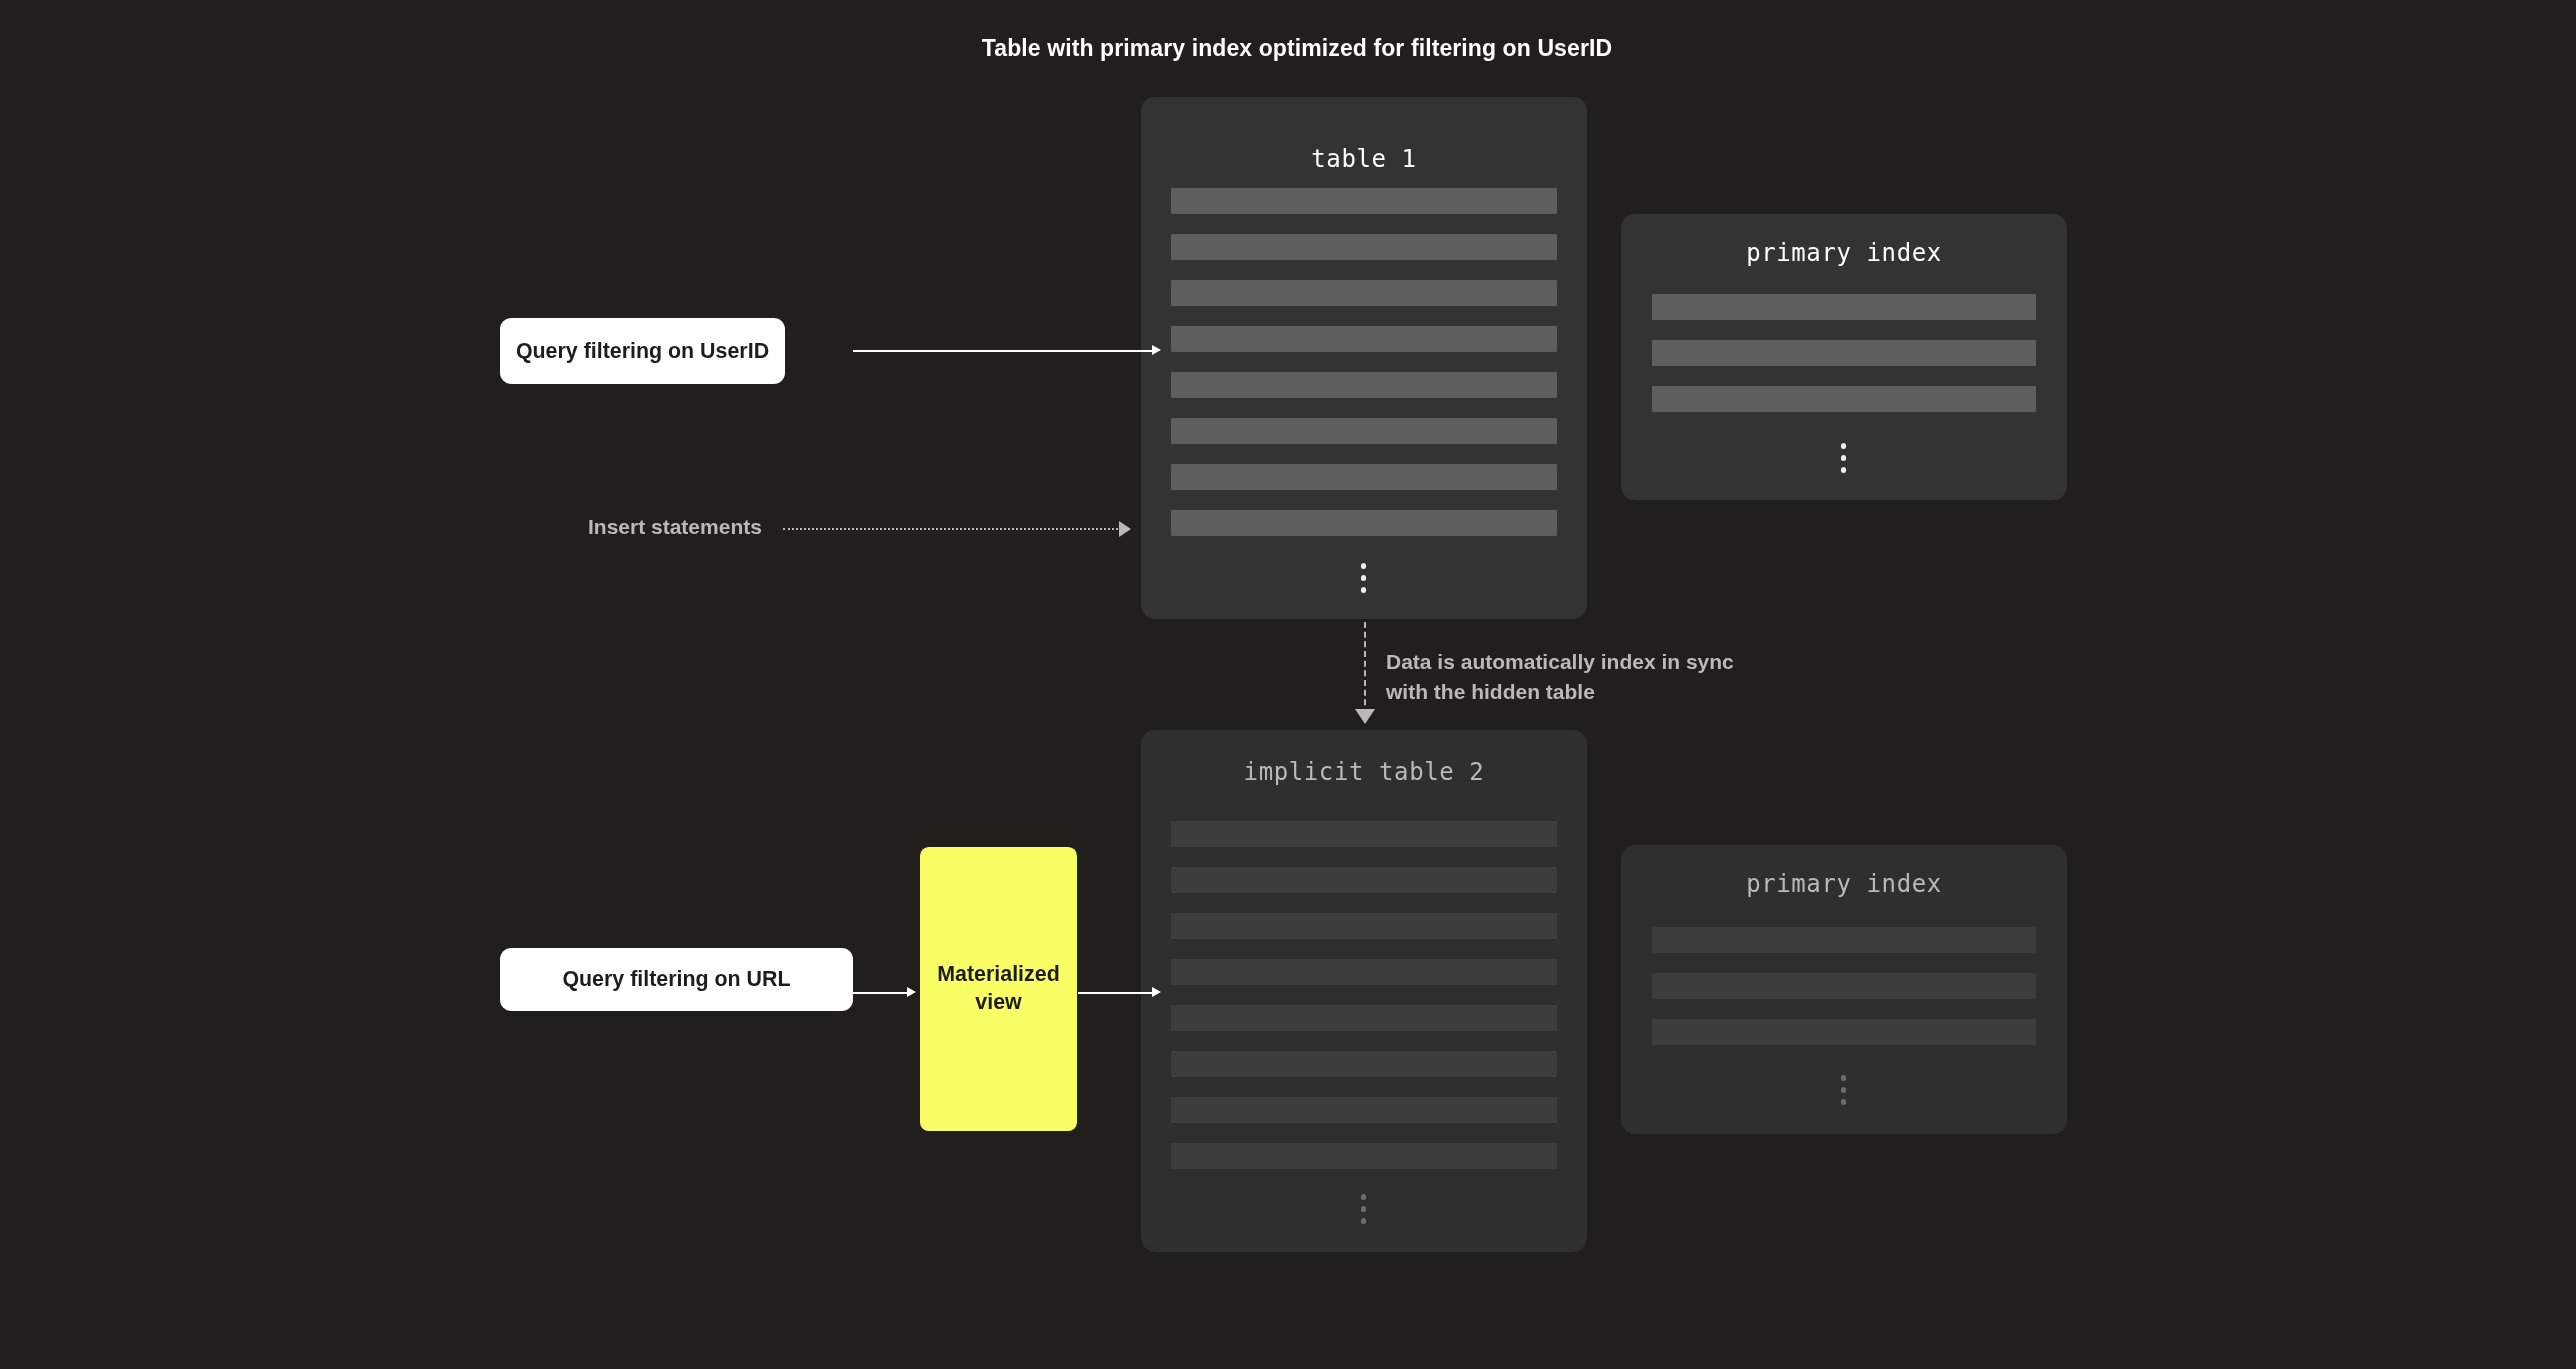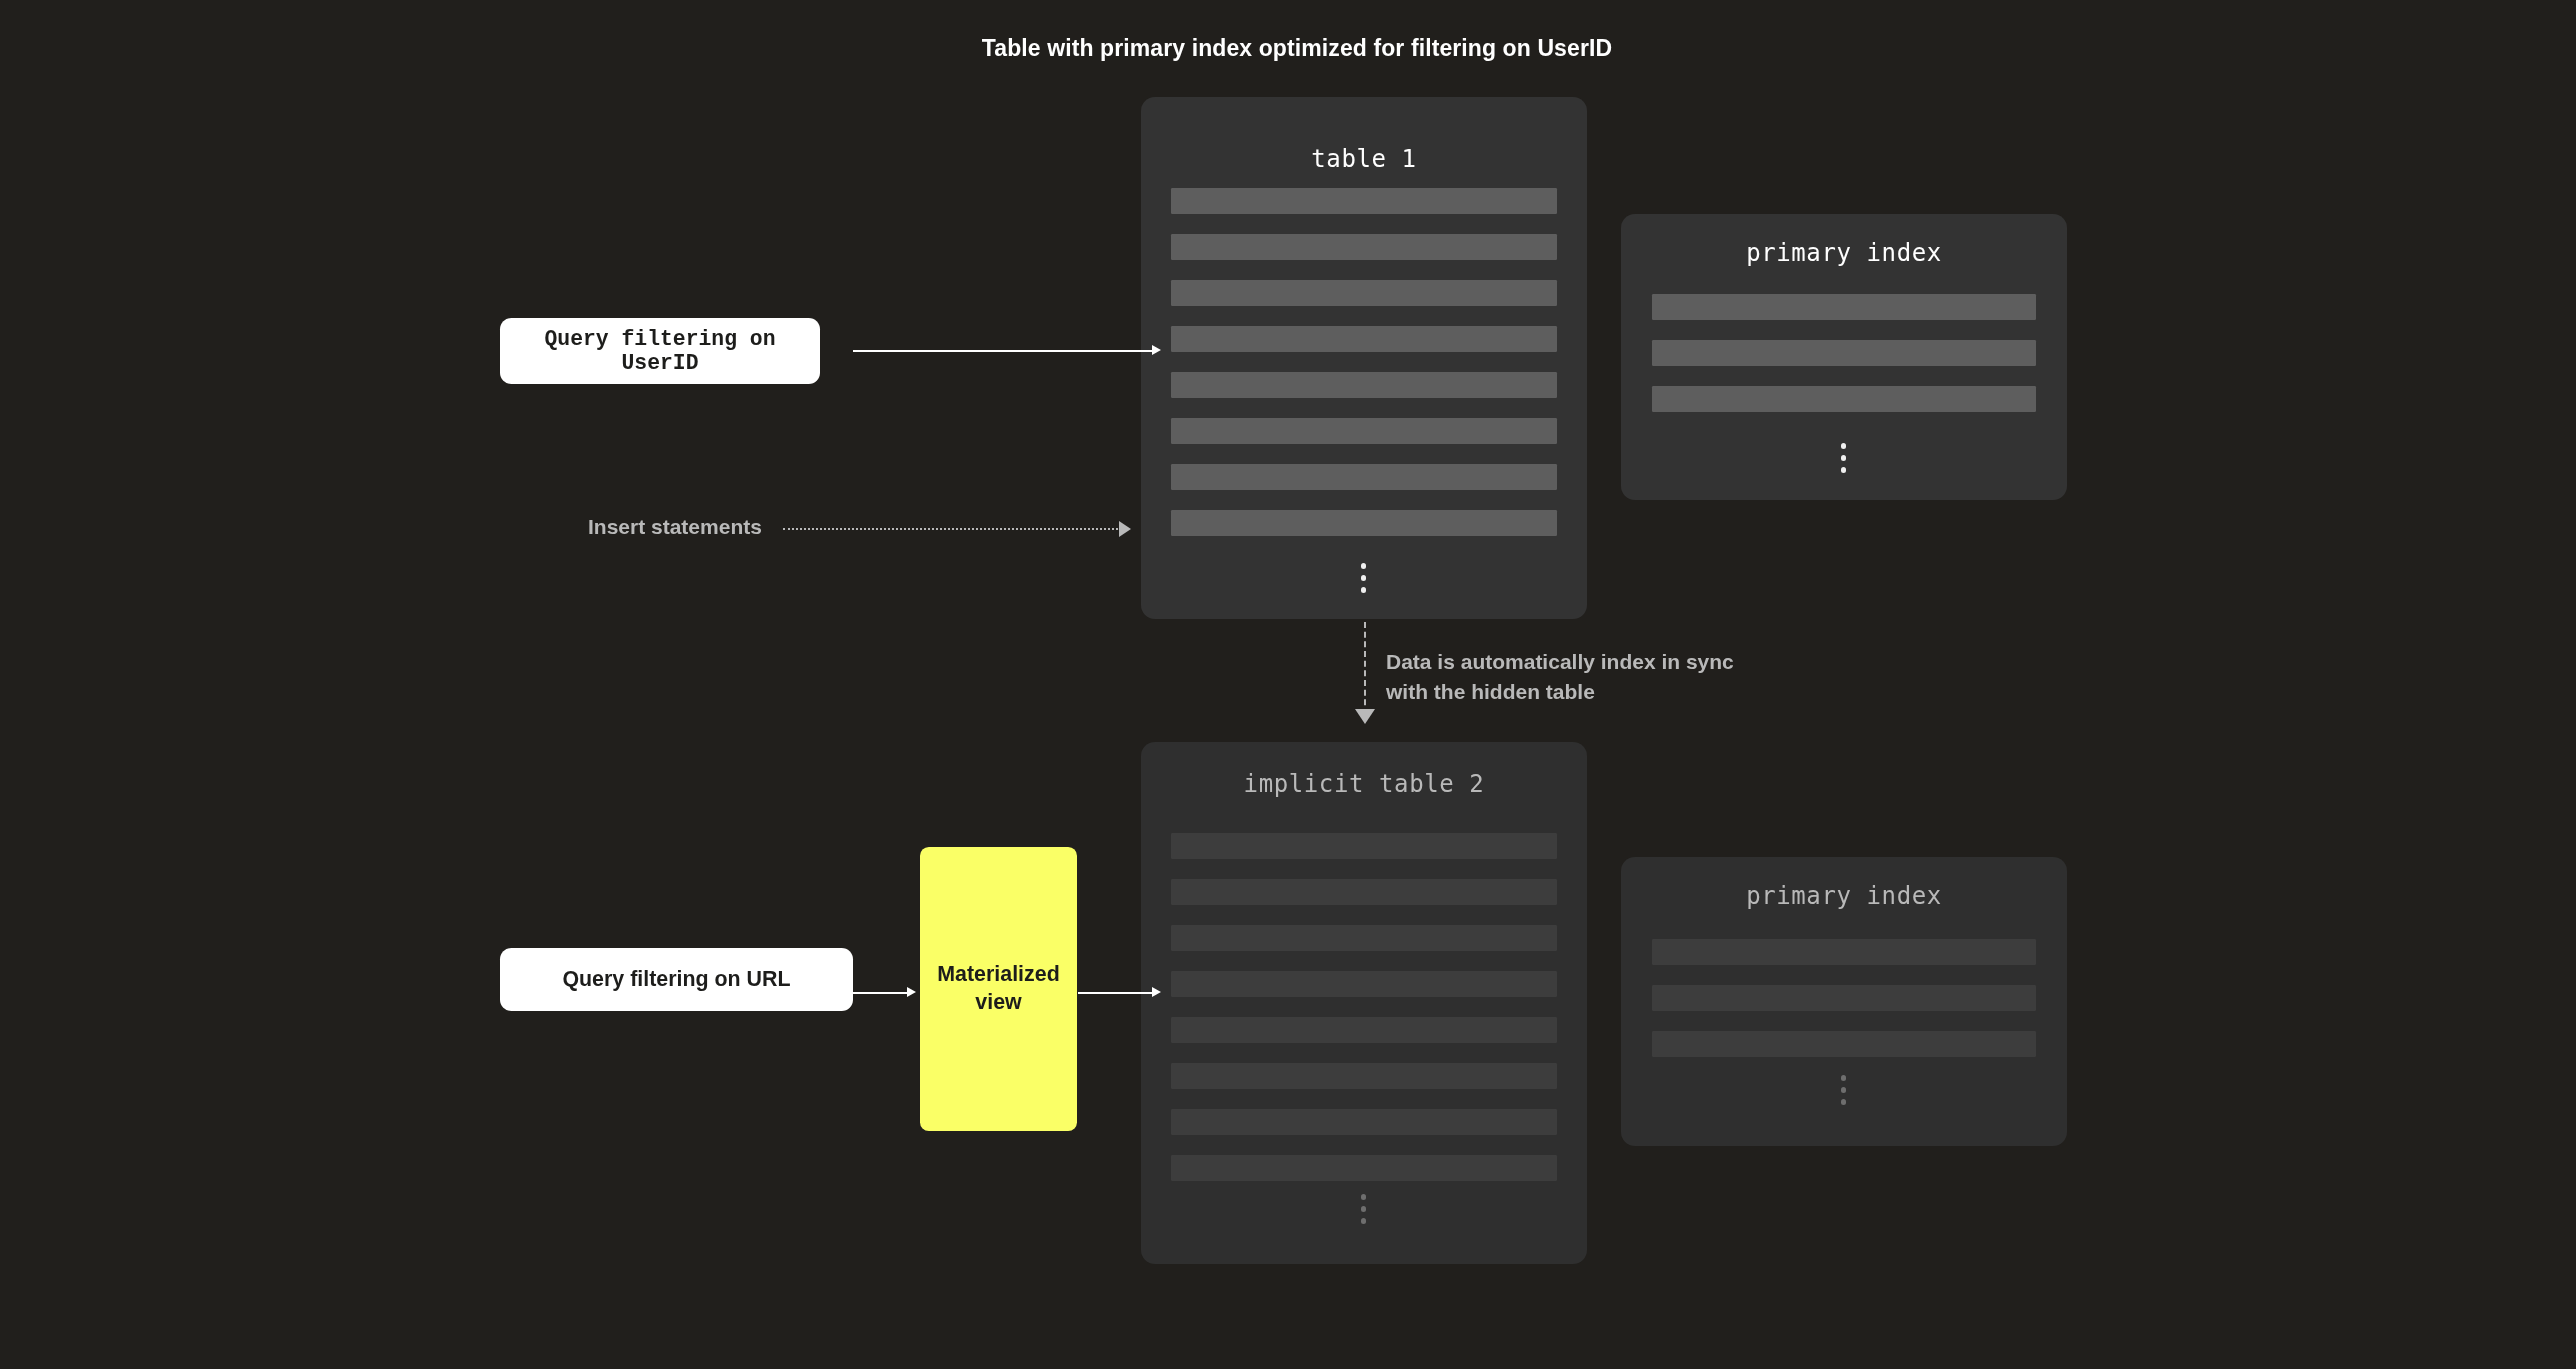--- a/index.html
+++ b/index.html
@@ -28,21 +28,21 @@
   #caption-top  { left: 1297px; top: 35px;  transform: translateX(-50%); }
   #caption-bot  { left: 1604px; top: 1295px; transform: translateX(-50%); }
 
   
   .panel {
     position: absolute;
     background: #333333;
     border-radius: 14px;
     box-sizing: border-box;
   }
-  .panel.dim { background: #2f2f2f; margin-top: 12px; }
+  .panel.dim { background: #2f2f2f; }
 
   .panel-title {
     position: absolute;
     left: 0; right: 0;
     text-align: center;
     font-family: "DejaVu Sans Mono", "Liberation Mono", monospace;
     font-size: 24px;
     color: #ffffff;
     letter-spacing: 0.6px;
     white-space: nowrap;
@@ -106,21 +106,21 @@
     border-radius: 11.3px;
     color: #1d1d1b;
     font-weight: bold;
     font-size: 21.4px;
     display: flex;
     align-items: center;
     justify-content: center;
     text-align: center;
     box-sizing: border-box;
   }
-  #chip-userid { left: 500px; top: 318px;  width: 320px; height: 66px; font-family: Liberation Mono, monospace; }
+  #chip-userid { left: 500px; top: 318px;  width: 285px; height: 66px; }
   #chip-url    { left: 500px; top: 948px; width: 353px; height: 63px; }
 
   
   #mv {
     position: absolute;
     left: 920px; top: 847px;
     width: 157px; height: 284px;
     background: #faff66;
     border-radius: 8.8px;
     color: #1d1d1b;

